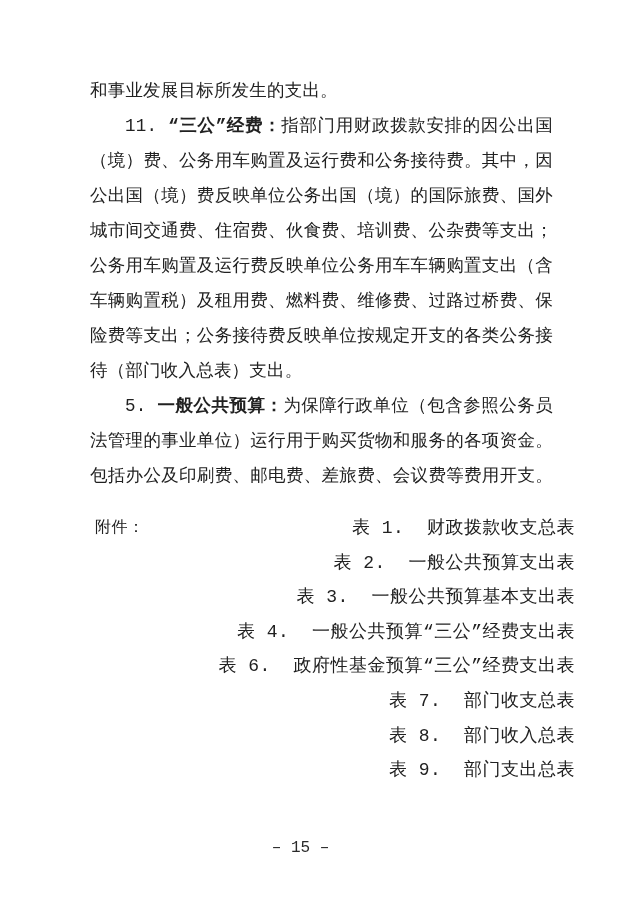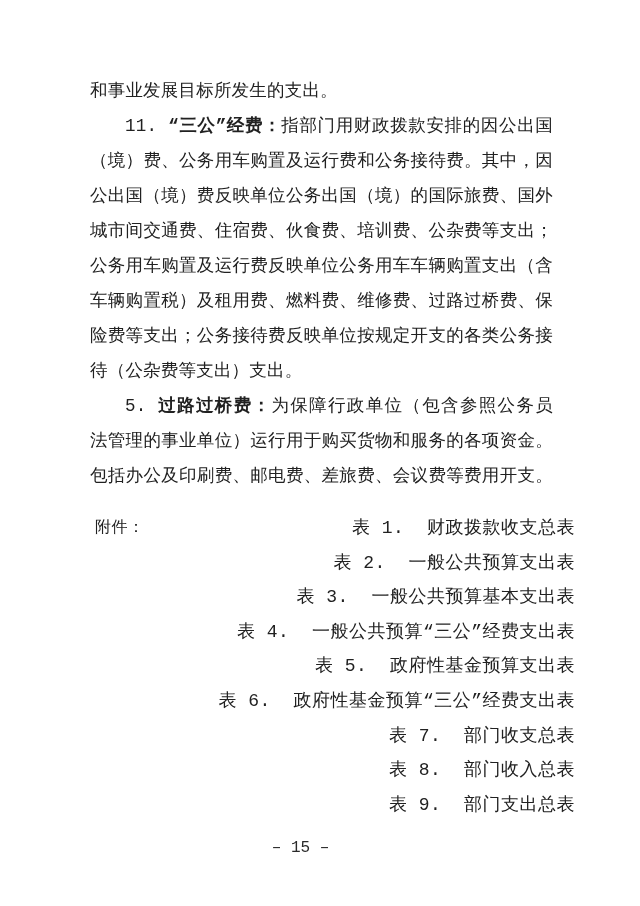--- a/index.html
+++ b/index.html
@@ -82,34 +82,33 @@
 <div class="sheet">
   <div class="body-text">
       <div class="line"><span>和事业发展目标所发生的支出。</span></div>
       <div class="line indent justify"><span>11. </span><span class="bold">“三公”经费：</span><span>指部门用财政拨款安排的因公出国</span></div>
       <div class="line justify"><span>（境）费、公务用车购置及运行费和公务接待费。其中，因</span></div>
       <div class="line justify"><span>公出国（境）费反映单位公务出国（境）的国际旅费、国外</span></div>
       <div class="line justify"><span>城市间交通费、住宿费、伙食费、培训费、公杂费等支出；</span></div>
       <div class="line justify"><span>公务用车购置及运行费反映单位公务用车车辆购置支出（含</span></div>
       <div class="line justify"><span>车辆购置税）及租用费、燃料费、维修费、过路过桥费、保</span></div>
       <div class="line justify"><span>险费等支出；公务接待费反映单位按规定开支的各类公务接</span></div>
-      <div class="line"><span>待（公杂费等支出）支出。</span></div>
-      <div class="line indent justify"><span>5. </span><span class="bold">过路过桥费：</span><span>为保障行政单位（包含参照公务员</span></div>
+      <div class="line"><span>待（部门收入总表）支出。</span></div>
+      <div class="line indent justify"><span>5. </span><span class="bold">一般公共预算：</span><span>为保障行政单位（包含参照公务员</span></div>
       <div class="line justify"><span>法管理的事业单位）运行用于购买货物和服务的各项资金。</span></div>
       <div class="line justify"><span>包括办公及印刷费、邮电费、差旅费、会议费等费用开支。</span></div>
     </div>
 
   <div class="attachments">
     <div class="attach-label">附件：</div>
     <div class="attach-items">
         <div class="attach-item">表 1.  财政拨款收支总表</div>
         <div class="attach-item">表 2.  一般公共预算支出表</div>
         <div class="attach-item">表 3.  一般公共预算基本支出表</div>
         <div class="attach-item">表 4.  一般公共预算“三公”经费支出表</div>
-        <div class="attach-item">表 5.  政府性基金预算支出表</div>
         <div class="attach-item">表 6.  政府性基金预算“三公”经费支出表</div>
         <div class="attach-item">表 7.  部门收支总表</div>
         <div class="attach-item">表 8.  部门收入总表</div>
         <div class="attach-item">表 9.  部门支出总表</div>
       </div>
   </div>
 
   <div class="page-number">– 15 –</div>
 </div>
 

